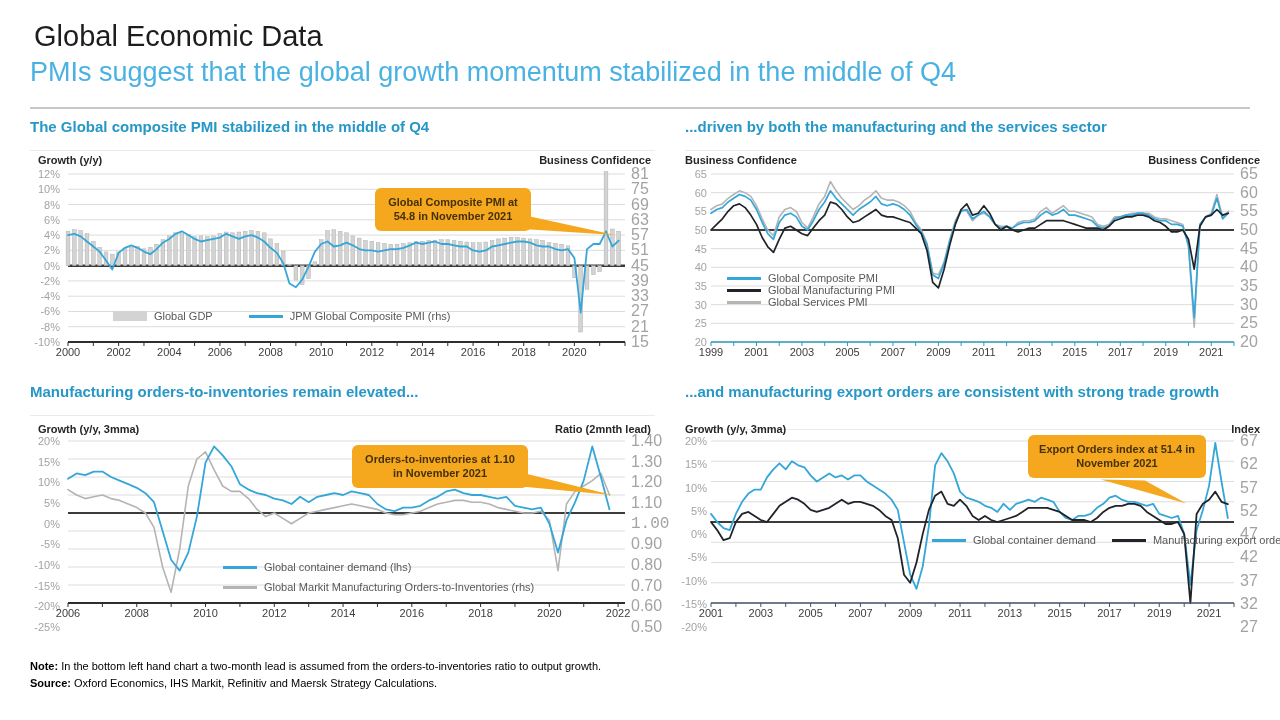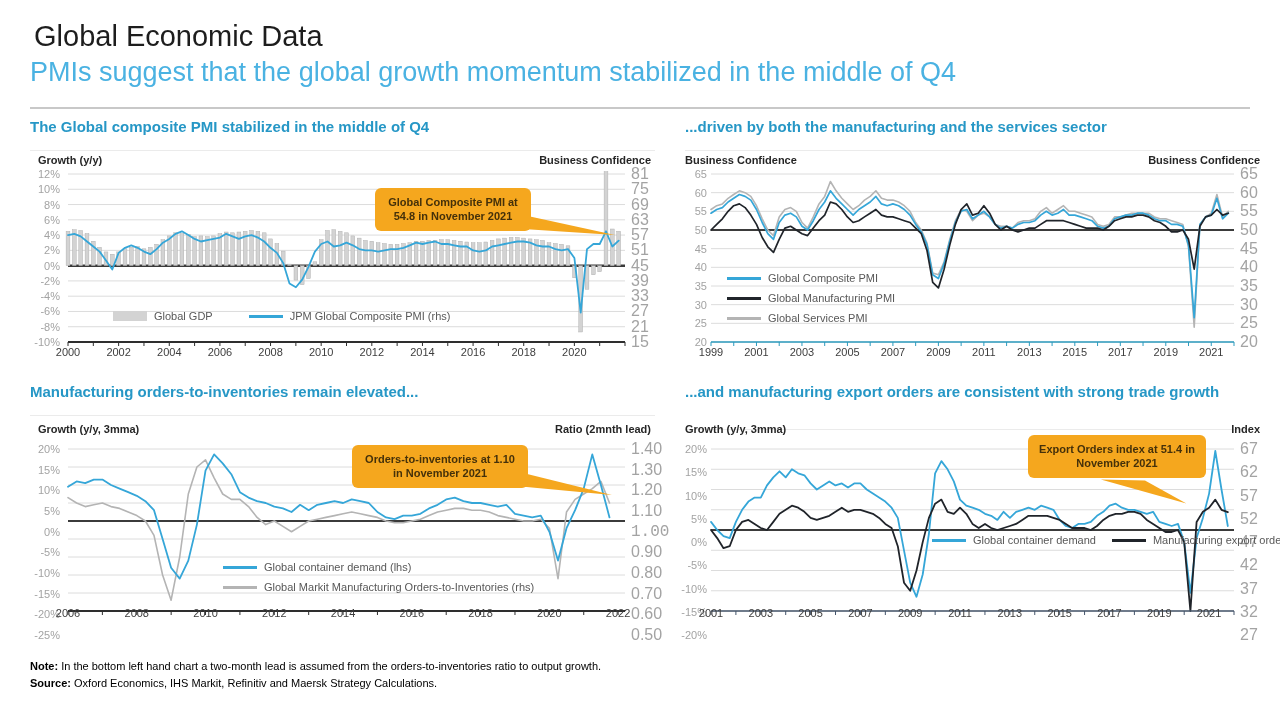--- a/index.html
+++ b/index.html
@@ -22,42 +22,42 @@
   .panel4 .rule{top:46px}
 
   .axisrow{position:absolute;top:36px;left:0;right:0;height:14px;font-size:11px;font-weight:700;color:#262626}
   .panel3 .axisrow,.panel4 .axisrow{top:40px}
   .axl{position:absolute;left:8px}
   .axr{position:absolute;right:4px}
   .panel2 .axl,.panel4 .axl{left:0}
   .panel2 .axr,.panel4 .axr{right:0}
 
   .plotwrap{position:absolute;left:0;right:0;top:56px;height:168px}
-  .panel3 .plotwrap,.panel4 .plotwrap{top:66px;height:186px}
+  .panel3 .plotwrap,.panel4 .plotwrap{top:58px;height:186px}
   .ticks-left{position:absolute;left:0;top:0;height:100%;width:38px;font-size:11px;color:var(--tick-text,#a3a3a3)}
   .ticks-left span{position:absolute;right:8px;transform:translateY(-50%);white-space:nowrap}
   .panelB .ticks-left{width:26px}
   .panelB .ticks-left span{right:4px}
   .ticks-right{position:absolute;right:0;top:0;height:100%;width:30px;font-size:16px;color:var(--tick-text,#a3a3a3)}
   .ticks-right span{position:absolute;left:6px;transform:translateY(-50%);white-space:nowrap}
   .panelB .ticks-right{width:26px}
   .plot{position:absolute;top:0;height:100%}
   .panelA .plot{left:38px;right:30px}
   .panelB .plot{left:26px;right:26px}
   .plot svg{position:absolute;left:0;top:0;overflow:visible}
 
   .xlabels{position:absolute;height:14px;font-size:11px;color:var(--xlabel-text,#3d3d3d)}
   .panelA .xlabels{left:38px;right:30px;top:228px}
   .panelB .xlabels{left:26px;right:26px;top:228px}
   .panel3 .xlabels,.panel4 .xlabels{top:224px}
   .xlabels span{position:absolute;transform:translateX(-50%);top:0;white-space:nowrap}
 
   .legend{position:absolute;font-size:11px;color:var(--legend-text,#585858)}
   .legend1{left:83px;top:192px;display:flex;gap:36px}
-  .legend2{left:42px;top:154px;display:flex;flex-direction:column;gap:8px}
+  .legend2{left:42px;top:154px;display:flex;flex-direction:column;}
   .legend3{left:193px;top:178px;display:flex;flex-direction:column;gap:8px}
   .legend4{left:247px;top:151px;display:flex;flex-direction:row;gap:16px}
   .li{display:flex;align-items:center;gap:7px;white-space:nowrap}
   .sw-line{display:inline-block;width:34px;height:3px}
   .sw-bar{display:inline-block;width:34px;height:10px}
 
   .tail{position:absolute;left:0;top:0;width:100%;height:100%;pointer-events:none}
   .tail polygon{fill:var(--annotation-bg,#F5A71E)}
   .ann{position:absolute;background:var(--annotation-bg,#F5A71E);color:var(--annotation-text,#45310a);
        font-size:11px;font-weight:700;text-align:center;border-radius:6px;padding:7px 10px;line-height:1.3}

